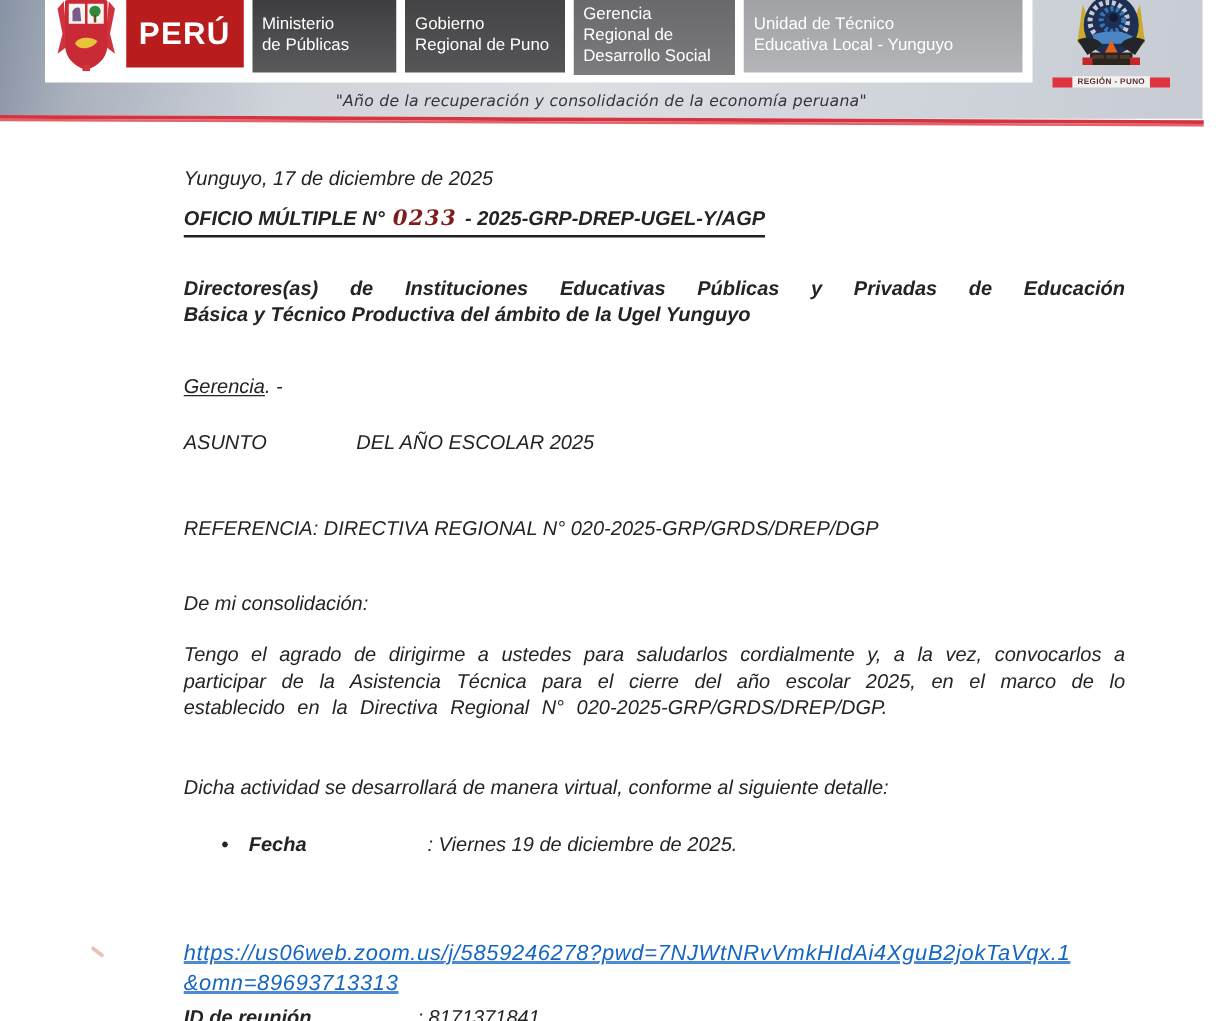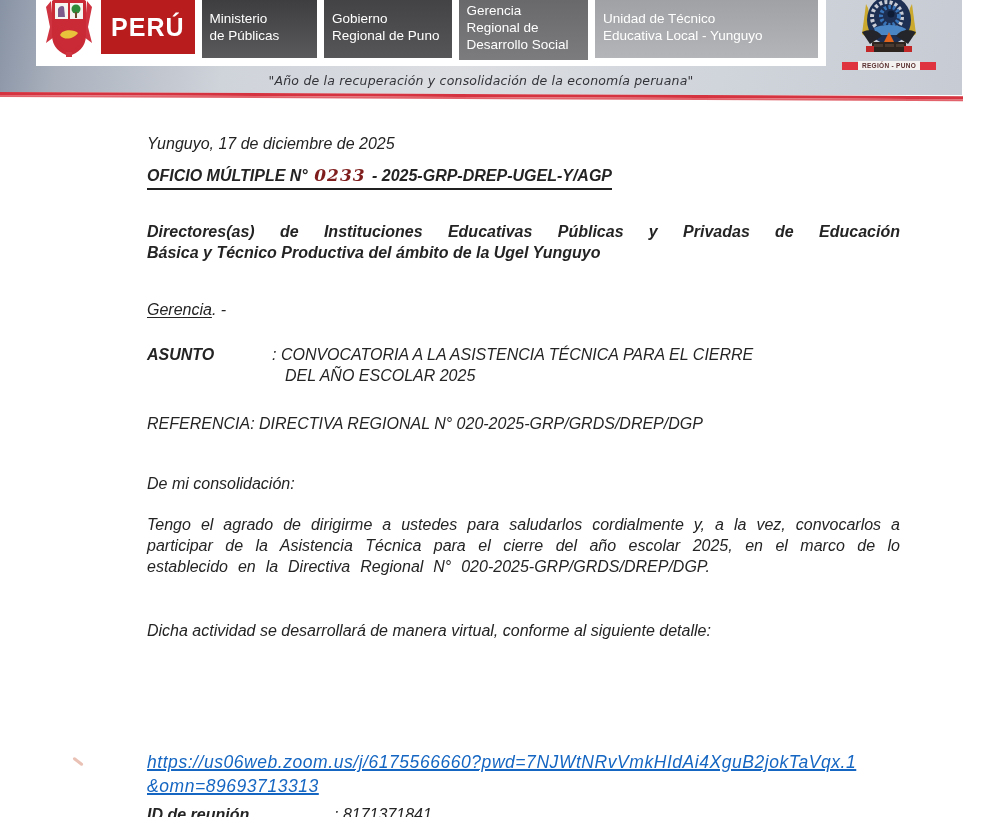--- a/index.html
+++ b/index.html
@@ -64,21 +64,21 @@
   .oficio    { top:165px; width:auto; font-weight:bold; border-bottom:2px solid #202020; padding-bottom:2px; }
   .oficio .num {
     font-family:"DejaVu Serif", serif; font-weight:700; font-size:17px;
     letter-spacing:1px; color:#7f1d1d; padding:0 2px;
   }
   .senores   { top:221px; font-weight:bold; }
   .just-full { text-align:justify; text-align-last:justify; }
   .presente  { top:299px; }
   .presente .u { text-decoration:underline; text-underline-offset:2px; }
   .asunto    { top:344px; display:flex; }
-  .asunto .lbl { flex:0 0 125px; font-weight:bold; }
+  .asunto .lbl { flex:0 0 125px; font-weight:normal; }
   .asunto .val { width:580px; }
   .asunto .val .cont { padding-left:13px; }
   .referencia{ top:413px; }
   .salutation{ top:473px; }
   .para1     { top:514px; text-align:justify; word-spacing:5.5px; }
   .para2     { top:620px; }
   .details   { top:666px; }
   .drow { display:flex; line-height:21.5px; padding-left:30px; }
   .drow .dot { flex:0 0 22px; font-weight:bold; }
   .drow .dot::before { content:"\2022"; }
@@ -178,48 +178,52 @@
   <div>Básica y Técnico Productiva del ámbito de la Ugel Yunguyo</div>
 </div>
 
 <div class="blk presente">
   <span class="u">Gerencia</span><span>. -</span>
 </div>
 
 <div class="blk asunto">
   <div class="lbl">ASUNTO</div>
   <div class="val">
-    <div>: CONVOCATORIA A LA ASISTENCIA TÉCNICA PARA EL CIERRE</div>
     <div class="cont">DEL AÑO ESCOLAR 2025</div>
   </div>
 </div>
 
 <div class="blk referencia">
   <span class="b">REFERENCIA:</span>
   <span>DIRECTIVA REGIONAL N° 020-2025-GRP/GRDS/DREP/DGP</span>
 </div>
 
 <div class="blk salutation">De mi consolidación:</div>
 
 <div class="blk para1">
   <span>Tengo el agrado de dirigirme a ustedes para saludarlos cordialmente y, a la vez, </span><span class="b">convocarlos a participar de la Asistencia Técnica para el cierre del año escolar 2025</span><span>, en el marco de lo establecido en la </span><span class="b">Directiva Regional N° 020-2025-GRP/GRDS/DREP/DGP</span><span>.</span>
 </div>
 
 <div class="blk para2">
   <span>Dicha actividad se desarrollará </span><span class="b">de manera virtual</span><span>, conforme al siguiente detalle:</span>
 </div>
 
 <div class="blk details">
+  <div class="drow">
+    <span class="dot"></span>
+    <span class="dl">Fecha</span>
+    <span>: Viernes 19 de diciembre de 2025.</span>
+  </div>
 </div>
 
 <span class="pen-mark"></span>
 
 <div class="blk linkblk">
   <a href="#">
-    <span>https://us06web.zoom.us/j/6175566660?pwd=7NJWtNRvVmkHIdAi4XguB2jokTaVqx.1</span>
+    <span>https://us06web.zoom.us/j/5859246278?pwd=7NJWtNRvVmkHIdAi4XguB2jokTaVqx.1</span>
     <span>&amp;omn=89693713313</span>
   </a>
 </div>
 
 <div class="blk meetid">
   <span class="ml">ID de reunión</span>
   <span>: 8171371841</span>
 </div>
 
 </body></html>

